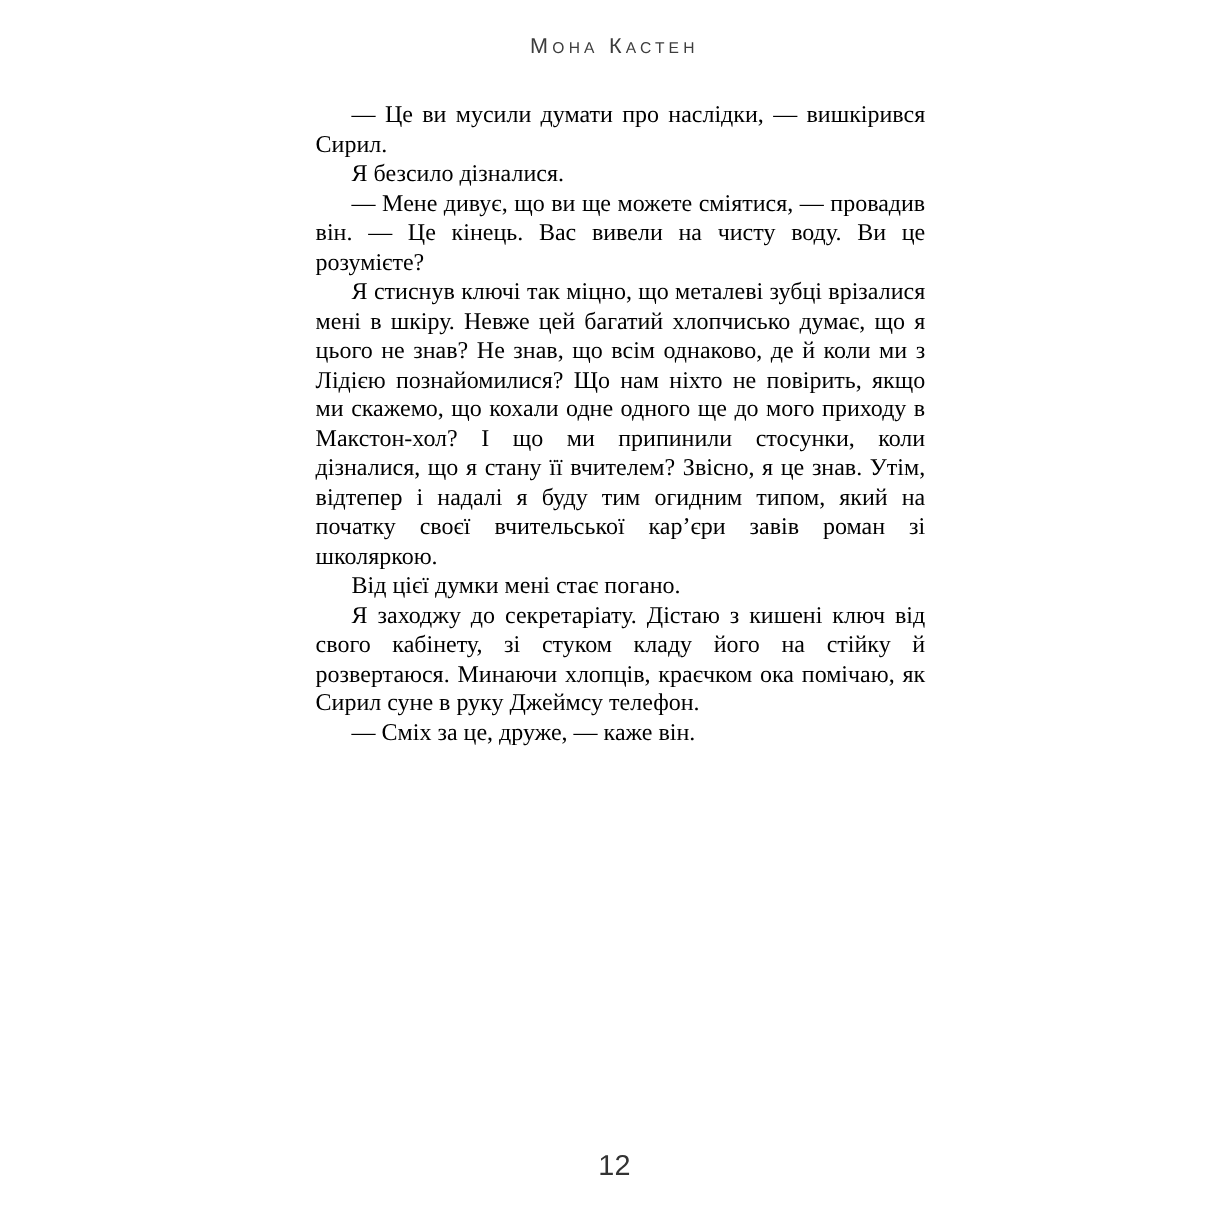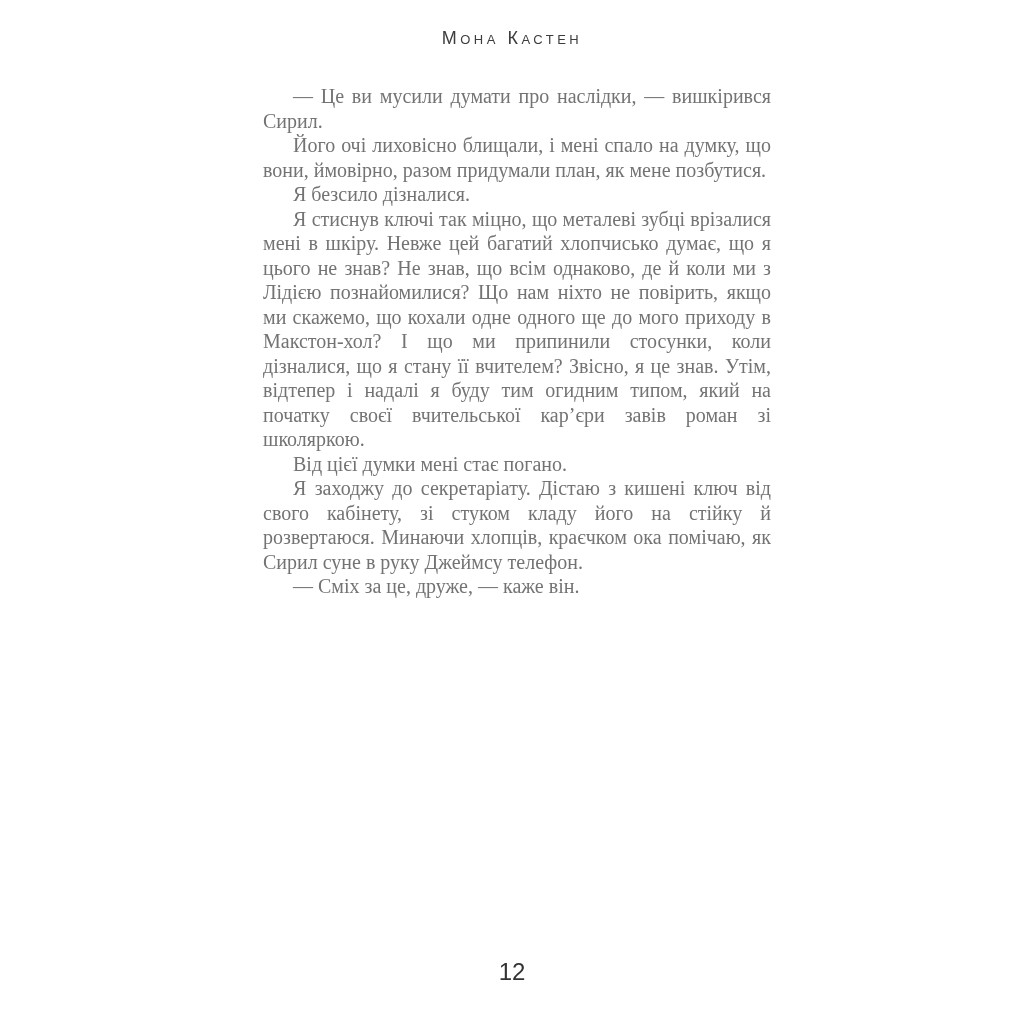--- a/index.html
+++ b/index.html
@@ -30,21 +30,21 @@
     color: #3d3d3d;
   }
   .body-text {
     position: absolute;
     left: 263px;
     top: 84px;
     width: 508px;
     font-family: "Liberation Serif", serif;
     font-size: 20px;
     line-height: 24.5px;
-    color: #737373;
+    color: #000000;
     text-align: justify;
   }
   .body-text p {
     text-indent: 30px;
     margin: 0;
   }
   .page-footer {
     position: absolute;
     top: 961px;
     left: 0;
@@ -60,22 +60,22 @@
 <body>
 
 <div class="page">
 
   <header class="running-header">
     <span>Мона Кастен</span>
   </header>
 
   <main class="body-text">
       <p>— Це ви мусили думати про наслідки, — вишкірився Сирил.</p>
-      <p>Його очі лиховісно блищали, і мені спало на думку, що вони, ймовірно, разом придумали план, як мене позбутися.</p>
       <p>Я безсило дізналися.</p>
+      <p>— Мене дивує, що ви ще можете сміятися, — провадив він. — Це кінець. Вас вивели на чисту воду. Ви це розумієте?</p>
       <p>Я стиснув ключі так міцно, що металеві зубці врізалися мені в шкіру. Невже цей багатий хлопчисько думає, що я цього не знав? Не знав, що всім однаково, де й коли ми з Лідією познайомилися? Що нам ніхто не повірить, якщо ми скажемо, що кохали одне одного ще до мого приходу в Макстон-хол? І що ми припинили стосунки, коли дізналися, що я стану її вчителем? Звісно, я це знав. Утім, відтепер і надалі я буду тим огидним типом, який на початку своєї вчительської кар’єри завів роман зі школяркою.</p>
       <p>Від цієї думки мені стає погано.</p>
       <p>Я заходжу до секретаріату. Дістаю з кишені ключ від свого кабінету, зі стуком кладу його на стійку й розвертаюся. Минаючи хлопців, краєчком ока помічаю, як Сирил суне в руку Джеймсу телефон.</p>
       <p>— Сміх за це, друже, — каже він.</p>
     </main>
 
   <footer class="page-footer">
     <span>12</span>
   </footer>
 

